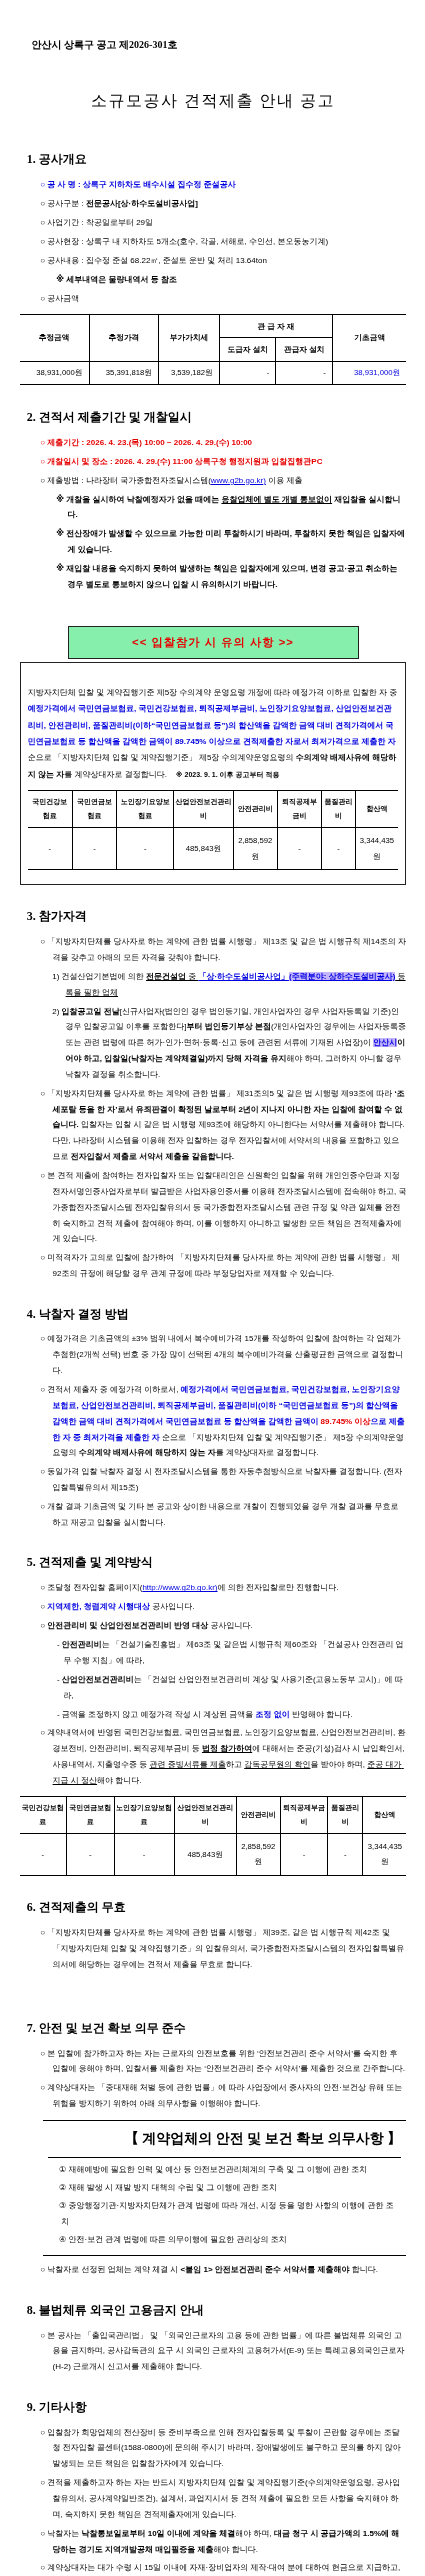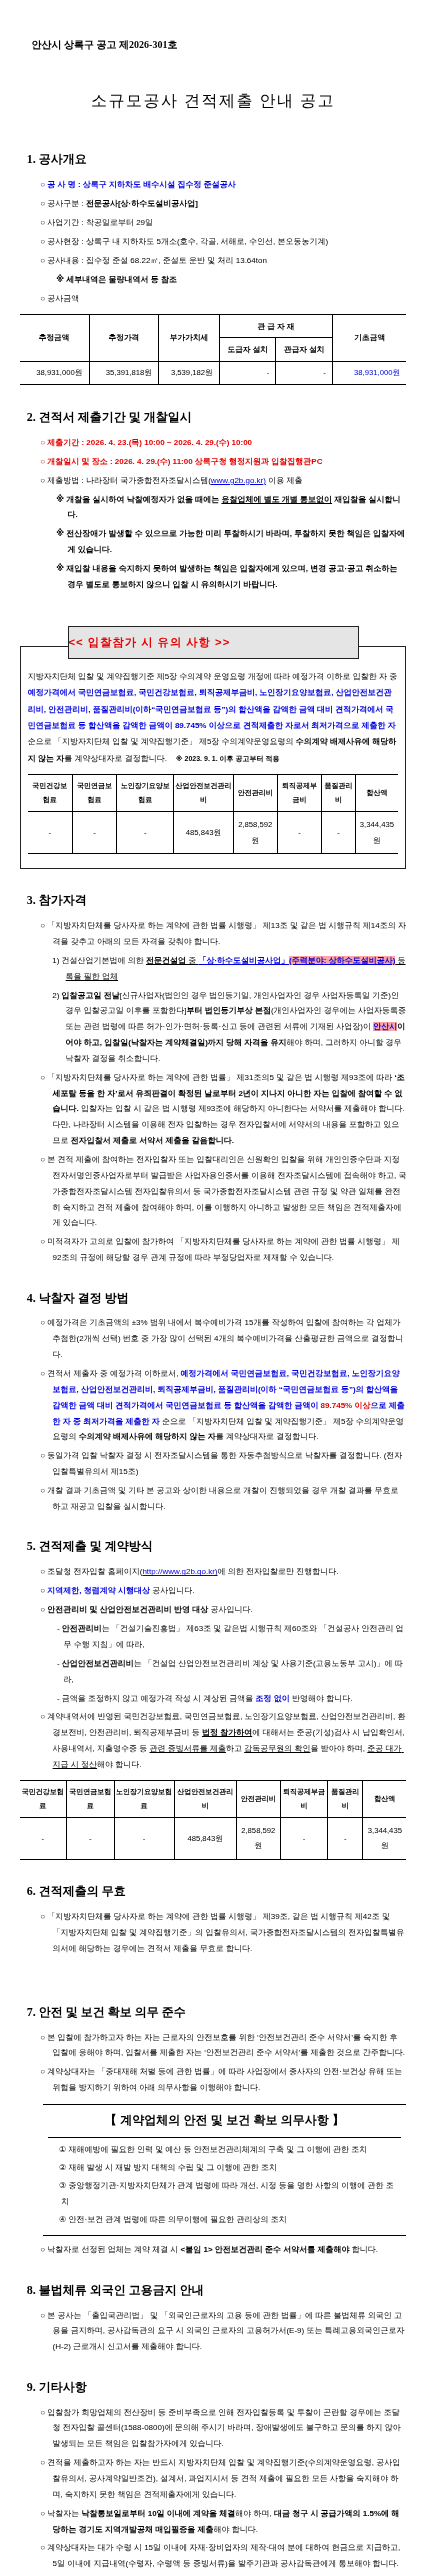--- a/index.html
+++ b/index.html
@@ -8,21 +8,21 @@
     width:426px;height:3611px;box-sizing:border-box;overflow:hidden;
     padding:23px 19.6px 0 19.6px;background:#fff;color:#000;
     font-family:"Liberation Sans","DejaVu Sans",sans-serif;
     font-size:8px;line-height:1.98;
   }
   p{margin:3.1px 0;white-space:pre-wrap;}
   .b{font-weight:700;}
   .u{text-decoration:underline;}
   .red{color:#e60000;}
   .blue{color:#0000e0;}
-  .hl{background:#fca5a5;}
+  .hl{background:#c4b5fd;}
   .link{color:#0000e0;text-decoration:underline;cursor:pointer;}
   .small{font-size:7px;}
   .doc-no{font-family:"Liberation Serif","DejaVu Serif",serif;font-size:10px;font-weight:700;margin:12px;}
   .main-title{font-family:"Liberation Serif","DejaVu Serif",serif;text-align:center;font-size:16px;font-weight:400;letter-spacing:1.5px;margin:30px 0 32px 0;}
   .intro{font-family:"Liberation Serif","DejaVu Serif",serif;font-size:8.5px;margin:0 0 10.3px 0;}
   .sec-title{font-family:"Liberation Serif","DejaVu Serif",serif;font-size:12px;font-weight:700;margin:20.6px 0 5.2px 7.2px;}
   .oi{padding-left:33px;text-indent:-12.4px;}
   .noti{padding-left:48px;text-indent:-11.3px;font-weight:700;}
   .si{padding-left:46px;text-indent:-13.4px;}
   .di{padding-left:44px;text-indent:-6.7px;}
@@ -32,26 +32,26 @@
   .tbl td{font-weight:400;}
   .tbl tr>*:first-child{border-left:none;}
   .tbl tr>*:last-child{border-right:none;}
   .tbl thead tr:last-child th{border-bottom:1px solid #000;}
   .money thead tr.sub th{border-top:0.5px dashed #666;}
   .money .thick-l{border-left:1.3px solid #000;}
   .money td.num{text-align:right;padding-right:6.2px;}
   .ins th{font-size:7px;padding:4.1px 1px;}
   .ins td{padding:5.2px 1px;}
   .notice-wrap{margin-top:33px;}
-  .notice-tab{width:289px;margin:0 auto;border:1px solid #222;background:#e5e5e5;text-align:left;
+  .notice-tab{width:289px;margin:16px auto;border:1px solid #222;background:#86efac;text-align:center;
       font-size:11.3px;font-weight:700;color:#e60000;padding:4.6px 0;position:relative;z-index:2;letter-spacing:1px;}
   .notice-box{border:1px solid #222;margin-top:-13px;padding:21.6px 7.2px 9.3px 7.2px;}
   .notice-body{font-size:8px;line-height:2.05;margin:0;}
   .rule-box{border-top:1.5px solid #000;border-bottom:1.5px solid #000;margin:8.2px 0 6.2px 23px;padding:0 5.2px 5.2px 5.2px;}
-  .rule-box .rb-title{text-align:center;font-weight:700;font-size:12px;border-bottom:0.5px solid #000;padding:4.1px 0;margin:0 0 4.1px 0;}
+  .rule-box .rb-title{text-align:right;font-weight:700;font-size:14px;border-bottom:0.5px solid #000;padding:4.1px 0;margin:0 0 4.1px 0;font-family:Liberation Serif, serif;}
   .rule-box .ob{padding-left:13.4px;text-indent:-2.1px;margin:2.1px 0;}
 </style>
 </head>
 <body>
 
 <div class="page">
 
   <p class="doc-no">안산시 상록구 공고 제2026-301호</p>
   <h1 class="main-title">소규모공사 견적제출 안내 공고</h1>
 

